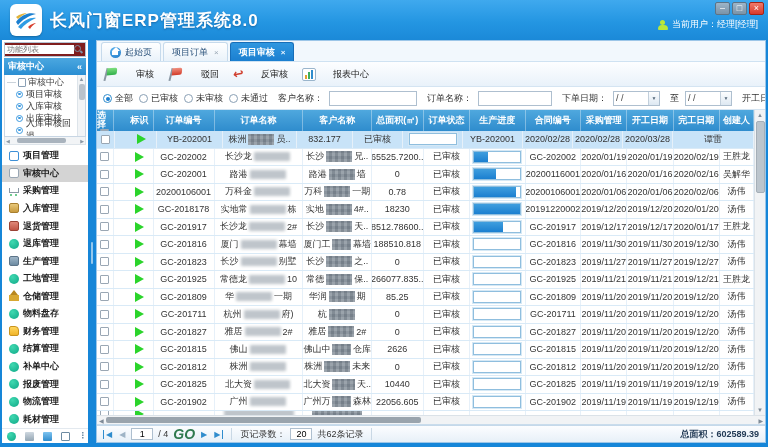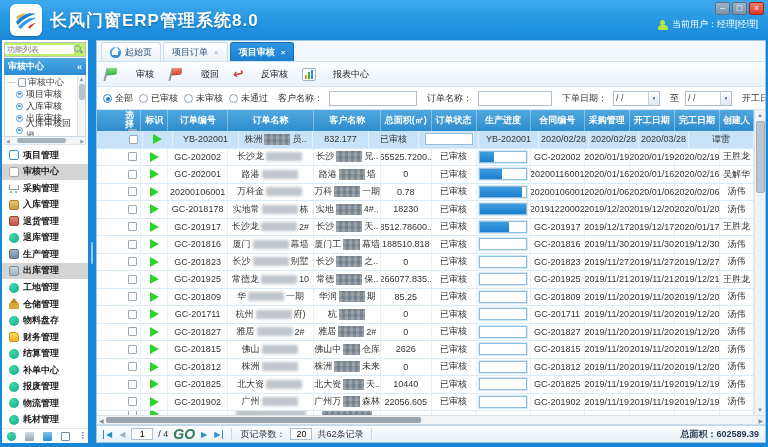--- a/index.html
+++ b/index.html
@@ -28,21 +28,21 @@
   .i-power { width:11px; height:11px; border-radius:50%; background:#e23c2d; position:relative; border:1px solid #f8d0c8; }
   .i-power::before { content:""; position:absolute; left:4px; top:1px; width:1.5px; height:4px; background:#fff; }
 
   
   .appbody { position:absolute; top:40px; left:2px; right:2px; bottom:4px; display:flex; background:#fff; }
   .sidebar { width:86px; background:#fff; display:flex; flex-direction:column; overflow:hidden; }
   .splitter { width:8px; background:#1686d8; position:relative; }
   .splitter::before { content:""; position:absolute; left:3px; top:50%; width:2px; height:22px; background:rgba(255,255,255,.55); border-radius:2px; }
 
   
-  .side-search { margin:2px 2px 1px 2px; height:15px; border:1px solid #b4c3d2; background:#bef264; display:flex; align-items:center; }
+  .side-search { margin:2px 2px 1px 2px; height:15px; border:1px solid #b4c3d2; background:#7f1d1d; display:flex; align-items:center; }
   .side-search input { flex:1; border:0; outline:none; font-size:8px; color:#333; padding:0 2px; width:50px; font-family:inherit; }
   .i-mag { width:9px; height:9px; position:relative; margin-right:2px; flex:0 0 auto; }
   .i-mag::before { content:""; position:absolute; left:0; top:0; width:5px; height:5px; border:1.4px solid #7d93a8; border-radius:50%; }
   .i-mag::after { content:""; position:absolute; left:6px; top:6px; width:3px; height:1.5px; background:#7d93a8; transform:rotate(45deg); }
 
   .side-panel-hd { margin:0 2px; height:17px; background:linear-gradient(180deg,#4ba7e0,#2a8ed2); color:#fff;
     font-weight:bold; display:flex; align-items:center; padding:0 4px; }
   .side-panel-hd .chev { margin-left:auto; font-size:9px; cursor:pointer; }
 
   .tree-box { margin:0 2px; border:1px solid #c8d6e4; border-top:0; background:#fff; height:62px; display:flex; }
@@ -125,21 +125,21 @@
   
   .gridwrap { flex:1; display:flex; flex-direction:column; overflow:hidden; background:#fff; border-bottom:1px solid #c9dcec; position:relative; }
   .grid-inner { flex:1; display:flex; overflow:hidden; }
   .grid-cols { flex:1; display:flex; flex-direction:column; overflow:hidden; }
   .ghead { height:21px; display:flex; background:linear-gradient(180deg,#4fa8de,#2f8ccd); color:#fff; font-weight:bold; flex:0 0 auto; }
   .ghead .cell { display:flex; align-items:center; justify-content:center; border-right:1px solid rgba(255,255,255,.35); overflow:hidden; }
   .ghead .cell.sel { flex-direction:column; line-height:9px; padding-top:1px; }
   .grow { height:17.5px; display:flex; border-bottom:1px solid #d9eaf7; flex:0 0 auto; background:#fff; }
   .grow.selected { background:#c8e3f8; }
   .grow .cell { display:flex; align-items:center; justify-content:center; border-right:1px solid #e6f0f9; overflow:hidden; white-space:nowrap; }
-  .c-sel { width:18px;margin-left:28px; } .c-flag { width:30px; } .c-no { width:66px; } .c-name { width:96px; }
+  .c-sel { width:18px; } .c-flag { width:30px;margin-left:12px; } .c-no { width:66px; } .c-name { width:96px; }
   .c-cust { width:74px; } .c-area { width:56px; } .c-status { width:50px; } .c-prog { width:60px; }
   .c-contract { width:60px; } .c-date { width:50px; } .c-creator { flex:1; min-width:34px; }
   .chk { width:9px; height:9px; border:1px solid #9aa7b4; background:#fff; border-radius:1px; cursor:pointer; }
   .play { width:0; height:0; border-top:5px solid transparent; border-bottom:5px solid transparent; border-left:9px solid #2bd42b; }
   .blurblk { display:inline-block; height:9px; background:#bfc5cb; border-radius:1px; filter:blur(1.6px); margin:0 2px; vertical-align:middle; }
   .mosaic { display:inline-block; height:11px; margin:0 2px; vertical-align:middle; filter:blur(.5px);
     background:repeating-linear-gradient(90deg,#c9ced3 0 3px,#aab1b8 3px 6px), repeating-linear-gradient(0deg,#c4cacf 0 3px,#b1b8bf 3px 6px); background-blend-mode:multiply; }
   .pbar { width:48px; height:12px; background:#fff; border:1px solid #8fbede; box-shadow:0 0 0 1px #d5e8f5; position:relative; }
   .pbar i { display:block; height:100%; background:linear-gradient(#3f9ede,#1b7fd0); }
   .grid-vscroll { width:11px; background:#f1f3f5; border-left:1px solid #dbe2e8; display:flex; flex-direction:column; align-items:center; flex:0 0 auto; }
@@ -264,24 +264,20 @@
             <span class="mi mi-return-red"></span>
             <span>退货管理</span>
           </div>
           <div class="menu-item">
             <span class="mi mi-dot"></span>
             <span>退库管理</span>
           </div>
           <div class="menu-item">
             <span class="mi mi-gear"></span>
             <span>生产管理</span>
-          </div>
-          <div class="menu-item active">
-            <span class="mi mi-truck"></span>
-            <span>出库管理</span>
           </div>
           <div class="menu-item">
             <span class="mi mi-dot"></span>
             <span>工地管理</span>
           </div>
           <div class="menu-item">
             <span class="mi mi-home-gold"></span>
             <span>仓储管理</span>
           </div>
           <div class="menu-item">

